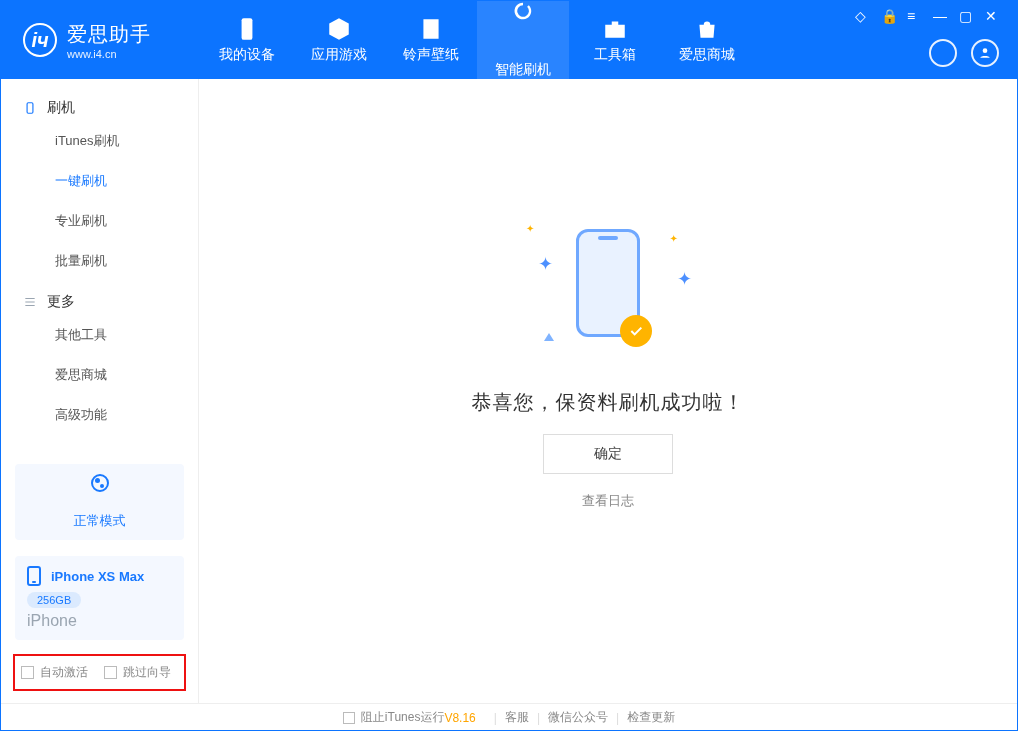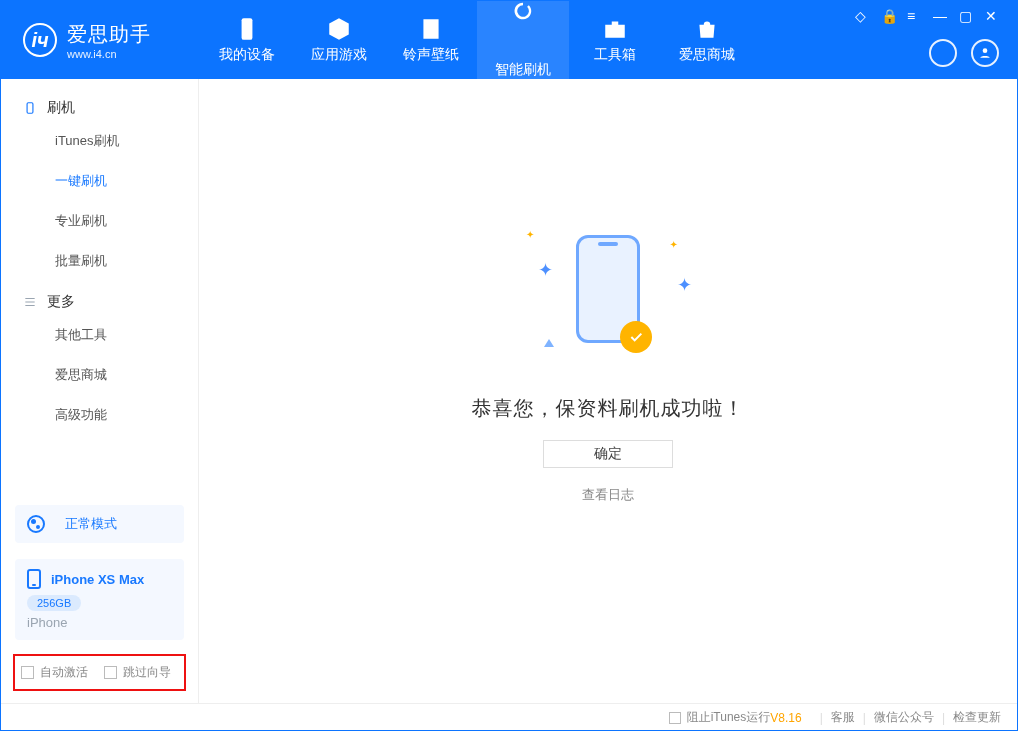--- a/index.html
+++ b/index.html
@@ -27,55 +27,55 @@
   
   .body { display: flex; height: 624px; }
   .sidebar { width: 198px; border-right: 1px solid #eee; display: flex; flex-direction: column; }
   .side-scroll { flex: 1; padding-top: 8px; }
   .side-group { padding: 12px 0 4px 22px; font-size: 14px; color: #333; display: flex; align-items: center; gap: 10px; font-weight: 500; }
   .side-group svg { width: 14px; height: 14px; fill: #6b7280; }
   .side-item { padding: 11px 0 11px 54px; font-size: 13px; color: #555; cursor: pointer; }
   .side-item.active { color: #1979ff; }
 
   .mode-card, .device-card { margin: 8px 14px; background: #f4f8ff; border-radius: 4px; padding: 10px 12px; font-size: 13px; color: #1979ff; }
-  .mode-card { display: flex; align-items: center; gap: 20px; }
+  .mode-card { display: flex; align-items: center; gap: 20px; flex-direction: column; }
   .mode-card .mode-ic { width: 18px; height: 18px; border: 2px solid #1979ff; border-radius: 50%; position: relative; }
   .mode-card .mode-ic::before, .mode-card .mode-ic::after { content: ''; position: absolute; background: #1979ff; border-radius: 50%; }
   .mode-card .mode-ic::before { width: 5px; height: 5px; top: 2px; left: 2px; }
   .mode-card .mode-ic::after { width: 4px; height: 4px; bottom: 2px; right: 3px; }
   .device-card .dev-row { display: flex; align-items: center; gap: 10px; font-weight: 600; text-align: right; }
   .device-card .dev-ic { width: 14px; height: 20px; border: 2px solid #1979ff; border-radius: 3px; position: relative; }
   .device-card .dev-ic::after { content: ''; position: absolute; bottom: 1px; left: 50%; transform: translateX(-50%); width: 4px; height: 2px; background: #1979ff; border-radius: 1px; }
   .device-card .pill { display: inline-block; margin-top: 6px; background: #dbeafe; color: #1979ff; font-size: 11px; padding: 2px 10px; border-radius: 10px; }
-  .device-card .sub { margin-top: 4px; font-size: 13px; color: #9aa5b1; }
+  .device-card .sub { margin-top: 4px; font-size: 16px; color: #9aa5b1; }
 
   .opt-row { margin: 6px 12px 12px; border: 2px solid #e11; padding: 8px 6px; display: flex; gap: 16px; font-size: 12px; color: #888; align-items: center; }
   .opt-row label { display: flex; align-items: center; gap: 6px; cursor: pointer; }
   .opt-row .cb { width: 13px; height: 13px; border: 1px solid #bbb; }
 
   
   .main { flex: 1; display: flex; flex-direction: column; align-items: center; justify-content: center; position: relative; }
   .phone-wrap { position: relative; width: 200px; height: 140px; margin-top: -60px; display: flex; align-items: center; justify-content: center; }
   .phone { width: 64px; height: 108px; border: 3px solid #6fa8ff; border-radius: 12px; background: #e9f2ff; position: relative; }
   .phone::before { content: ''; position: absolute; top: 4px; left: 50%; transform: translateX(-50%); width: 20px; height: 4px; background: #6fa8ff; border-radius: 2px; }
   .check-badge { position: absolute; right: 56px; bottom: 6px; width: 32px; height: 32px; background: #ffb400; border-radius: 50%; display: flex; align-items: center; justify-content: center; }
   .check-badge svg { width: 16px; height: 16px; fill: #fff; }
   .spark { position: absolute; color: #7fb3ff; font-size: 18px; }
   .spark.s1 { left: 30px; top: 40px; color: #4d90ff; }
   .spark.s2 { left: 18px; top: 10px; font-size: 10px; color: #ffb400; }
   .spark.s3 { right: 30px; top: 20px; font-size: 10px; color: #ffb400; }
   .spark.s4 { right: 16px; top: 55px; color: #4d90ff; }
   .tri { position: absolute; left: 36px; bottom: 12px; width: 0; height: 0; border-left: 5px solid transparent; border-right: 5px solid transparent; border-bottom: 8px solid #7fb3ff; }
 
   .success-msg { margin-top: 36px; font-size: 20px; color: #333; letter-spacing: 1px; }
-  .ok-btn { margin-top: 18px; width: 130px; height: 28px; border: 1px solid #ddd; background: #fff; font-size: 14px; color: #444; cursor: pointer; }
+  .ok-btn { margin-top: 18px; width: 130px; height: 40px; border: 1px solid #ddd; background: #fff; font-size: 14px; color: #444; cursor: pointer; }
   .log-link { margin-top: 18px; font-size: 13px; color: #888; cursor: pointer; }
 
   
-  .footer { height: 28px; border-top: 1px solid #eee; display: flex; align-items: center; padding: 0 16px; font-size: 12px; color: #888; justify-content: flex-end; }
+  .footer { height: 28px; border-top: 1px solid #eee; display: flex; align-items: center; padding: 0 16px; font-size: 12px; color: #888; justify-content: center; }
   .footer .left { display: flex; align-items: center; gap: 6px; }
   .footer .left .cb { width: 12px; height: 12px; border: 1px solid #bbb; }
   .footer .right { display: flex; align-items: center; gap: 8px; }
   .footer .right .sep { color: #ddd; }
   .footer .right span { cursor: pointer; }
   .footer .ver { color: #ffa500; margin-right: 10px; }
 </style>
 </head>
 <body>
 

